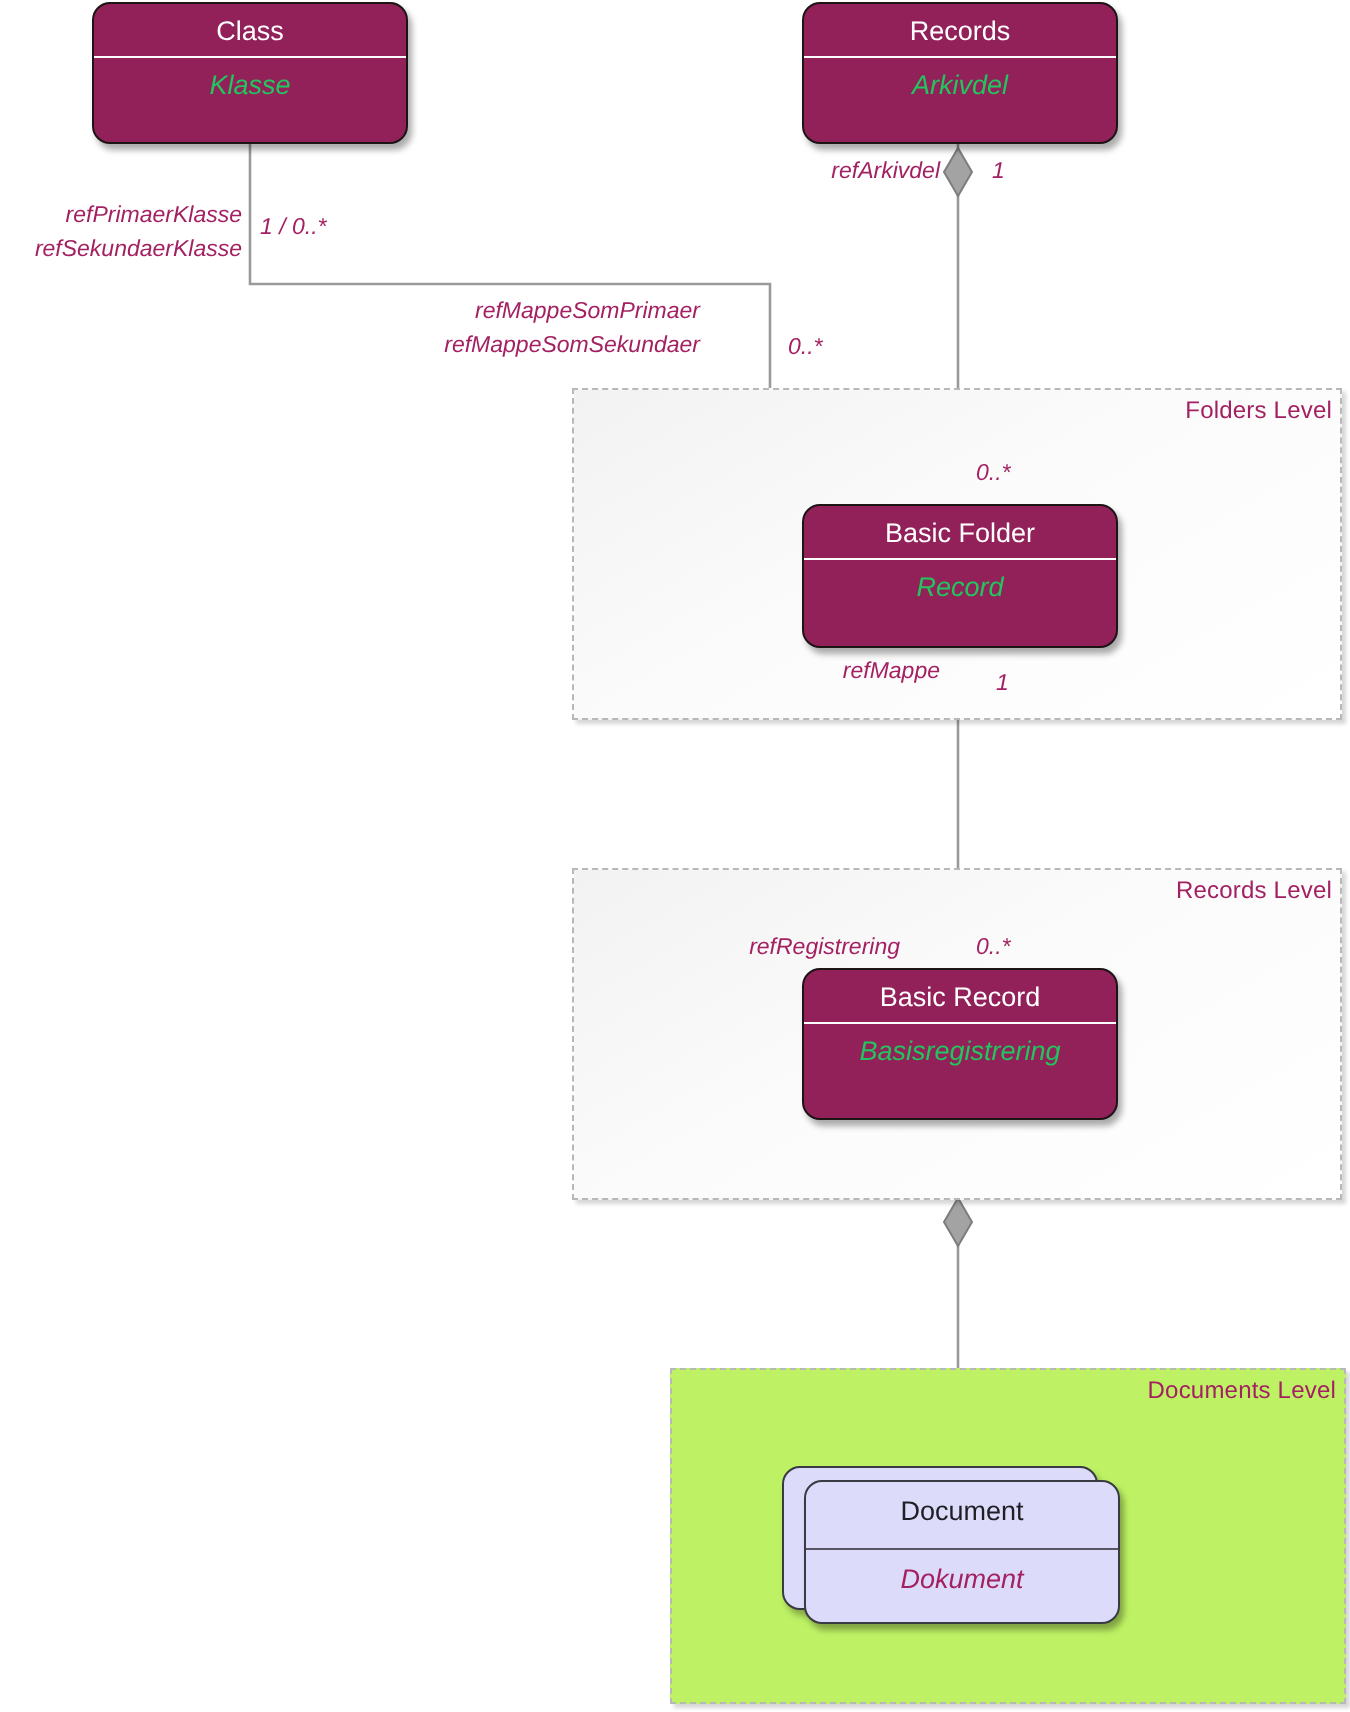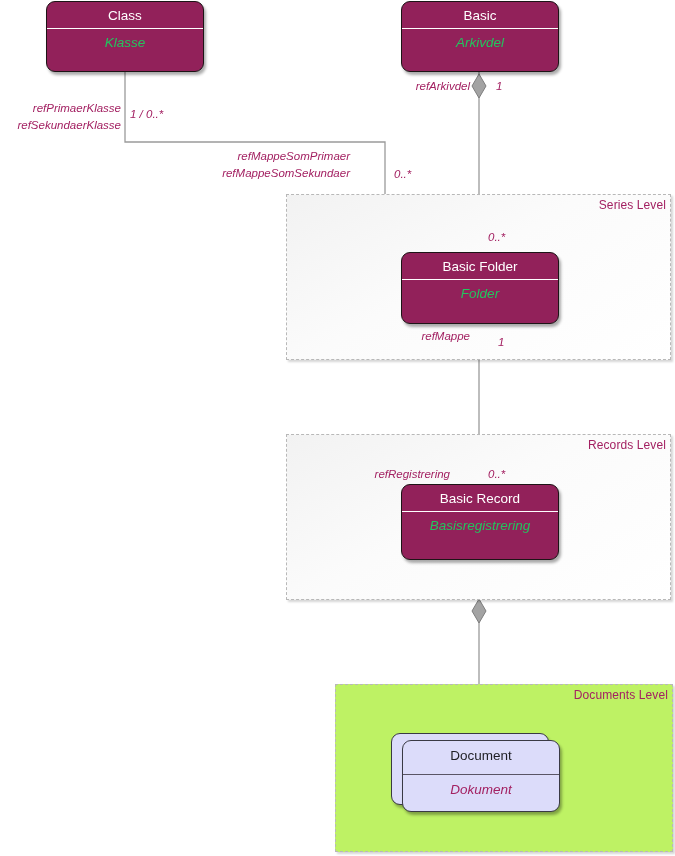--- a/index.html
+++ b/index.html
@@ -92,44 +92,44 @@
     <polygon points="479,74 486,86 479,98 472,86" fill="#a3a3a3" stroke="#7d7d7d" stroke-width="1"></polygon>
 
     <path d="M479,325 L479,484" fill="none" stroke="#9a9a9a" stroke-width="1.3"></path>
     <polygon points="479,327 486,339 479,351 472,339" fill="#a3a3a3" stroke="#7d7d7d" stroke-width="1"></polygon>
 
     <path d="M479,557 L479,740" fill="none" stroke="#9a9a9a" stroke-width="1.3"></path>
     <polygon points="479,599 486,611 479,623 472,611" fill="#a3a3a3" stroke="#7d7d7d" stroke-width="1"></polygon>
   </svg>
 
   <div class="frame light" style="left:286px;top:194px;width:385px;height:166px;">
-    <span class="frame-title">Series Level</span>
+    <span class="frame-title">Folders Level</span>
   </div>
 
   <div class="frame light" style="left:286px;top:434px;width:385px;height:166px;">
     <span class="frame-title">Records Level</span>
   </div>
 
   <div class="frame grey" style="left:311px;top:684px;width:338px;height:168px;">
     <span class="frame-title">Documents Level</span>
   </div>
 
   <div class="uml magenta" style="left:46px;top:1px;width:158px;height:71px;">
     <div class="n1">Class</div>
     <div class="n2">Klasse</div>
   </div>
 
   <div class="uml magenta" style="left:401px;top:1px;width:158px;height:71px;">
-    <div class="n1">Basic</div>
+    <div class="n1">Records</div>
     <div class="n2">Arkivdel</div>
   </div>
 
   <div class="uml magenta" style="left:401px;top:252px;width:158px;height:72px;">
     <div class="n1">Basic Folder</div>
-    <div class="n2">Folder</div>
+    <div class="n2">Record</div>
   </div>
 
   <div class="uml magenta" style="left:401px;top:484px;width:158px;height:76px;">
     <div class="n1">Basic Record</div>
     <div class="n2">Basisregistrering</div>
   </div>
 
   <div class="uml lav stack-back" style="left:391px;top:733px;width:158px;height:72px;"></div>
   <div class="uml lav" style="left:402px;top:740px;width:158px;height:72px;">
     <div class="n1">Document</div>

